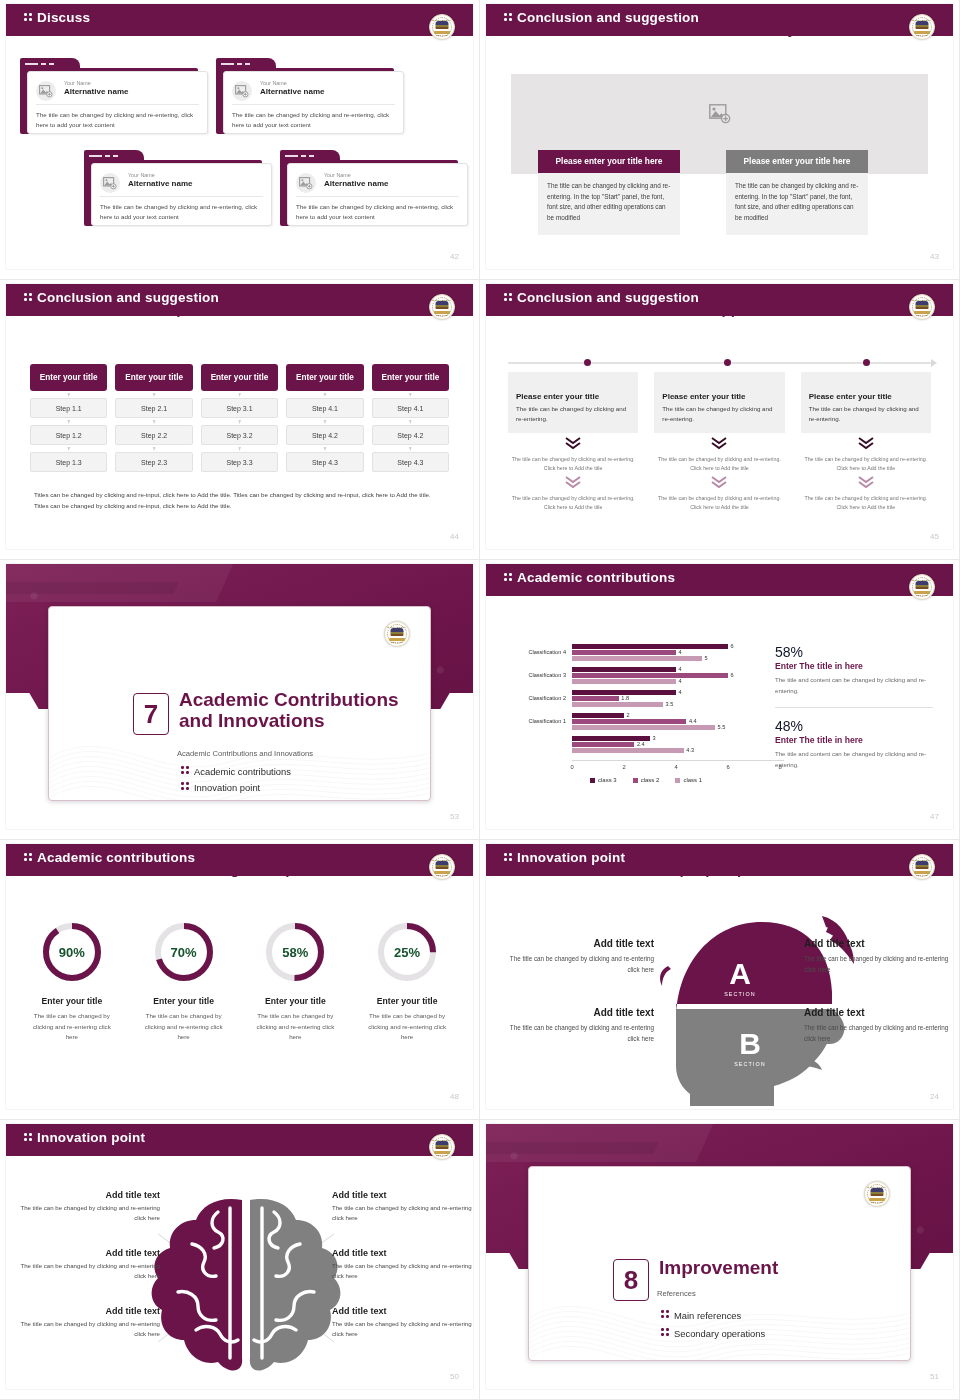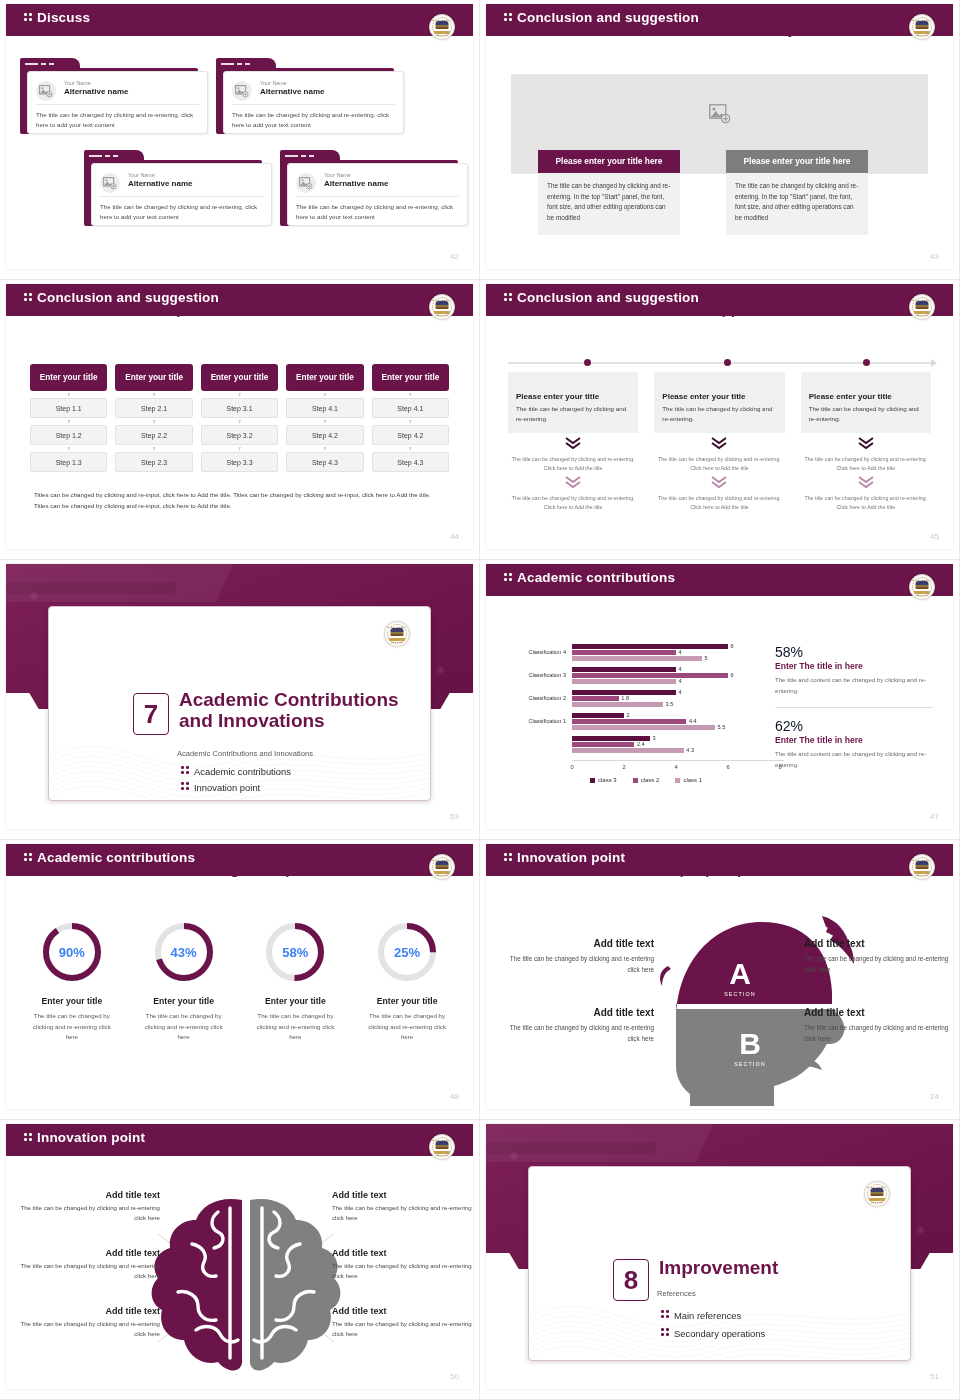--- a/index.html
+++ b/index.html
@@ -239,21 +239,21 @@
   .stats .sh { font-size:8.6px; font-weight:bold; color:#6b1449; margin-top:1px }
   .stats .sd { font-size:6.1px; color:#6a6a6a; line-height:1.75; margin-top:4px }
   .stats .sep { height:1px; background:#e0e0e0; margin:11px 0 10px }
 
   
   .donuts { position:absolute; left:10px; right:10px; top:76px; display:flex }
   .dcell { flex:1; text-align:center }
   .dcell .ring-wrap { position:relative; width:64px; height:64px; margin:0 auto }
   .dcell .pcent {
     position:absolute; left:0; right:0; top:50%; transform:translateY(-50%);
-    font-size:13px; font-weight:bold; color:#3b82f6;
+    font-size:13px; font-weight:bold; color:#14532d;
   }
   .dcell .dt { font-size:8.6px; font-weight:bold; color:#1d1d1d; margin-top:12px }
   .dcell .dd { font-size:6.2px; color:#5a5a5a; line-height:1.7; margin-top:5px; padding:0 14px }
 
   
   .headwrap { position:absolute; left:0; right:0; top:62px; height:200px }
   .sidecol { position:absolute; width:150px }
   .sidecol .t { font-size:10px; font-weight:bold; color:#1d1d1d }
   .sidecol .d { font-size:6.3px; color:#4a4a4a; line-height:1.75; margin-top:4px }
   .al-r { text-align:right }
@@ -731,21 +731,21 @@
               <span>class 1</span>
             </span>
           </div>
         </div>
 
       <div class="stats">
         <div class="pct">58%</div>
         <div class="sh">Enter The title in here</div>
         <div class="sd">The title and content can be changed by clicking and re-entering.</div>
         <div class="sep"></div>
-        <div class="pct">62%</div>
+        <div class="pct">48%</div>
         <div class="sh">Enter The title in here</div>
         <div class="sd">The title and content can be changed by clicking and re-entering.</div>
       </div>
 
       <div class="pagenum">47</div>
     </div>
   </div>
 
   <div class="slide">
     <div class="slide-inner">
@@ -775,21 +775,21 @@
           </div>
           <div class="dt">Enter your title</div>
           <div class="dd">The title can be changed by clicking and re-entering click here</div>
         </div>
         <div class="dcell">
           <div class="ring-wrap">
             <svg width="64" height="64" viewBox="0 0 64 64">
               <circle cx="32" cy="32" r="26" fill="none" stroke="#e4e2e4" stroke-width="6"></circle>
               <circle class="arc" cx="32" cy="32" r="26" fill="none" stroke="#6b1449" stroke-width="6" transform="rotate(-90 32 32)" stroke-dasharray="163.36" stroke-dashoffset="49.01"></circle>
             </svg>
-            <div class="pcent">43%</div>
+            <div class="pcent">70%</div>
           </div>
           <div class="dt">Enter your title</div>
           <div class="dd">The title can be changed by clicking and re-entering click here</div>
         </div>
         <div class="dcell">
           <div class="ring-wrap">
             <svg width="64" height="64" viewBox="0 0 64 64">
               <circle cx="32" cy="32" r="26" fill="none" stroke="#e4e2e4" stroke-width="6"></circle>
               <circle class="arc" cx="32" cy="32" r="26" fill="none" stroke="#6b1449" stroke-width="6" transform="rotate(-90 32 32)" stroke-dasharray="163.36" stroke-dashoffset="81.68"></circle>
             </svg>

